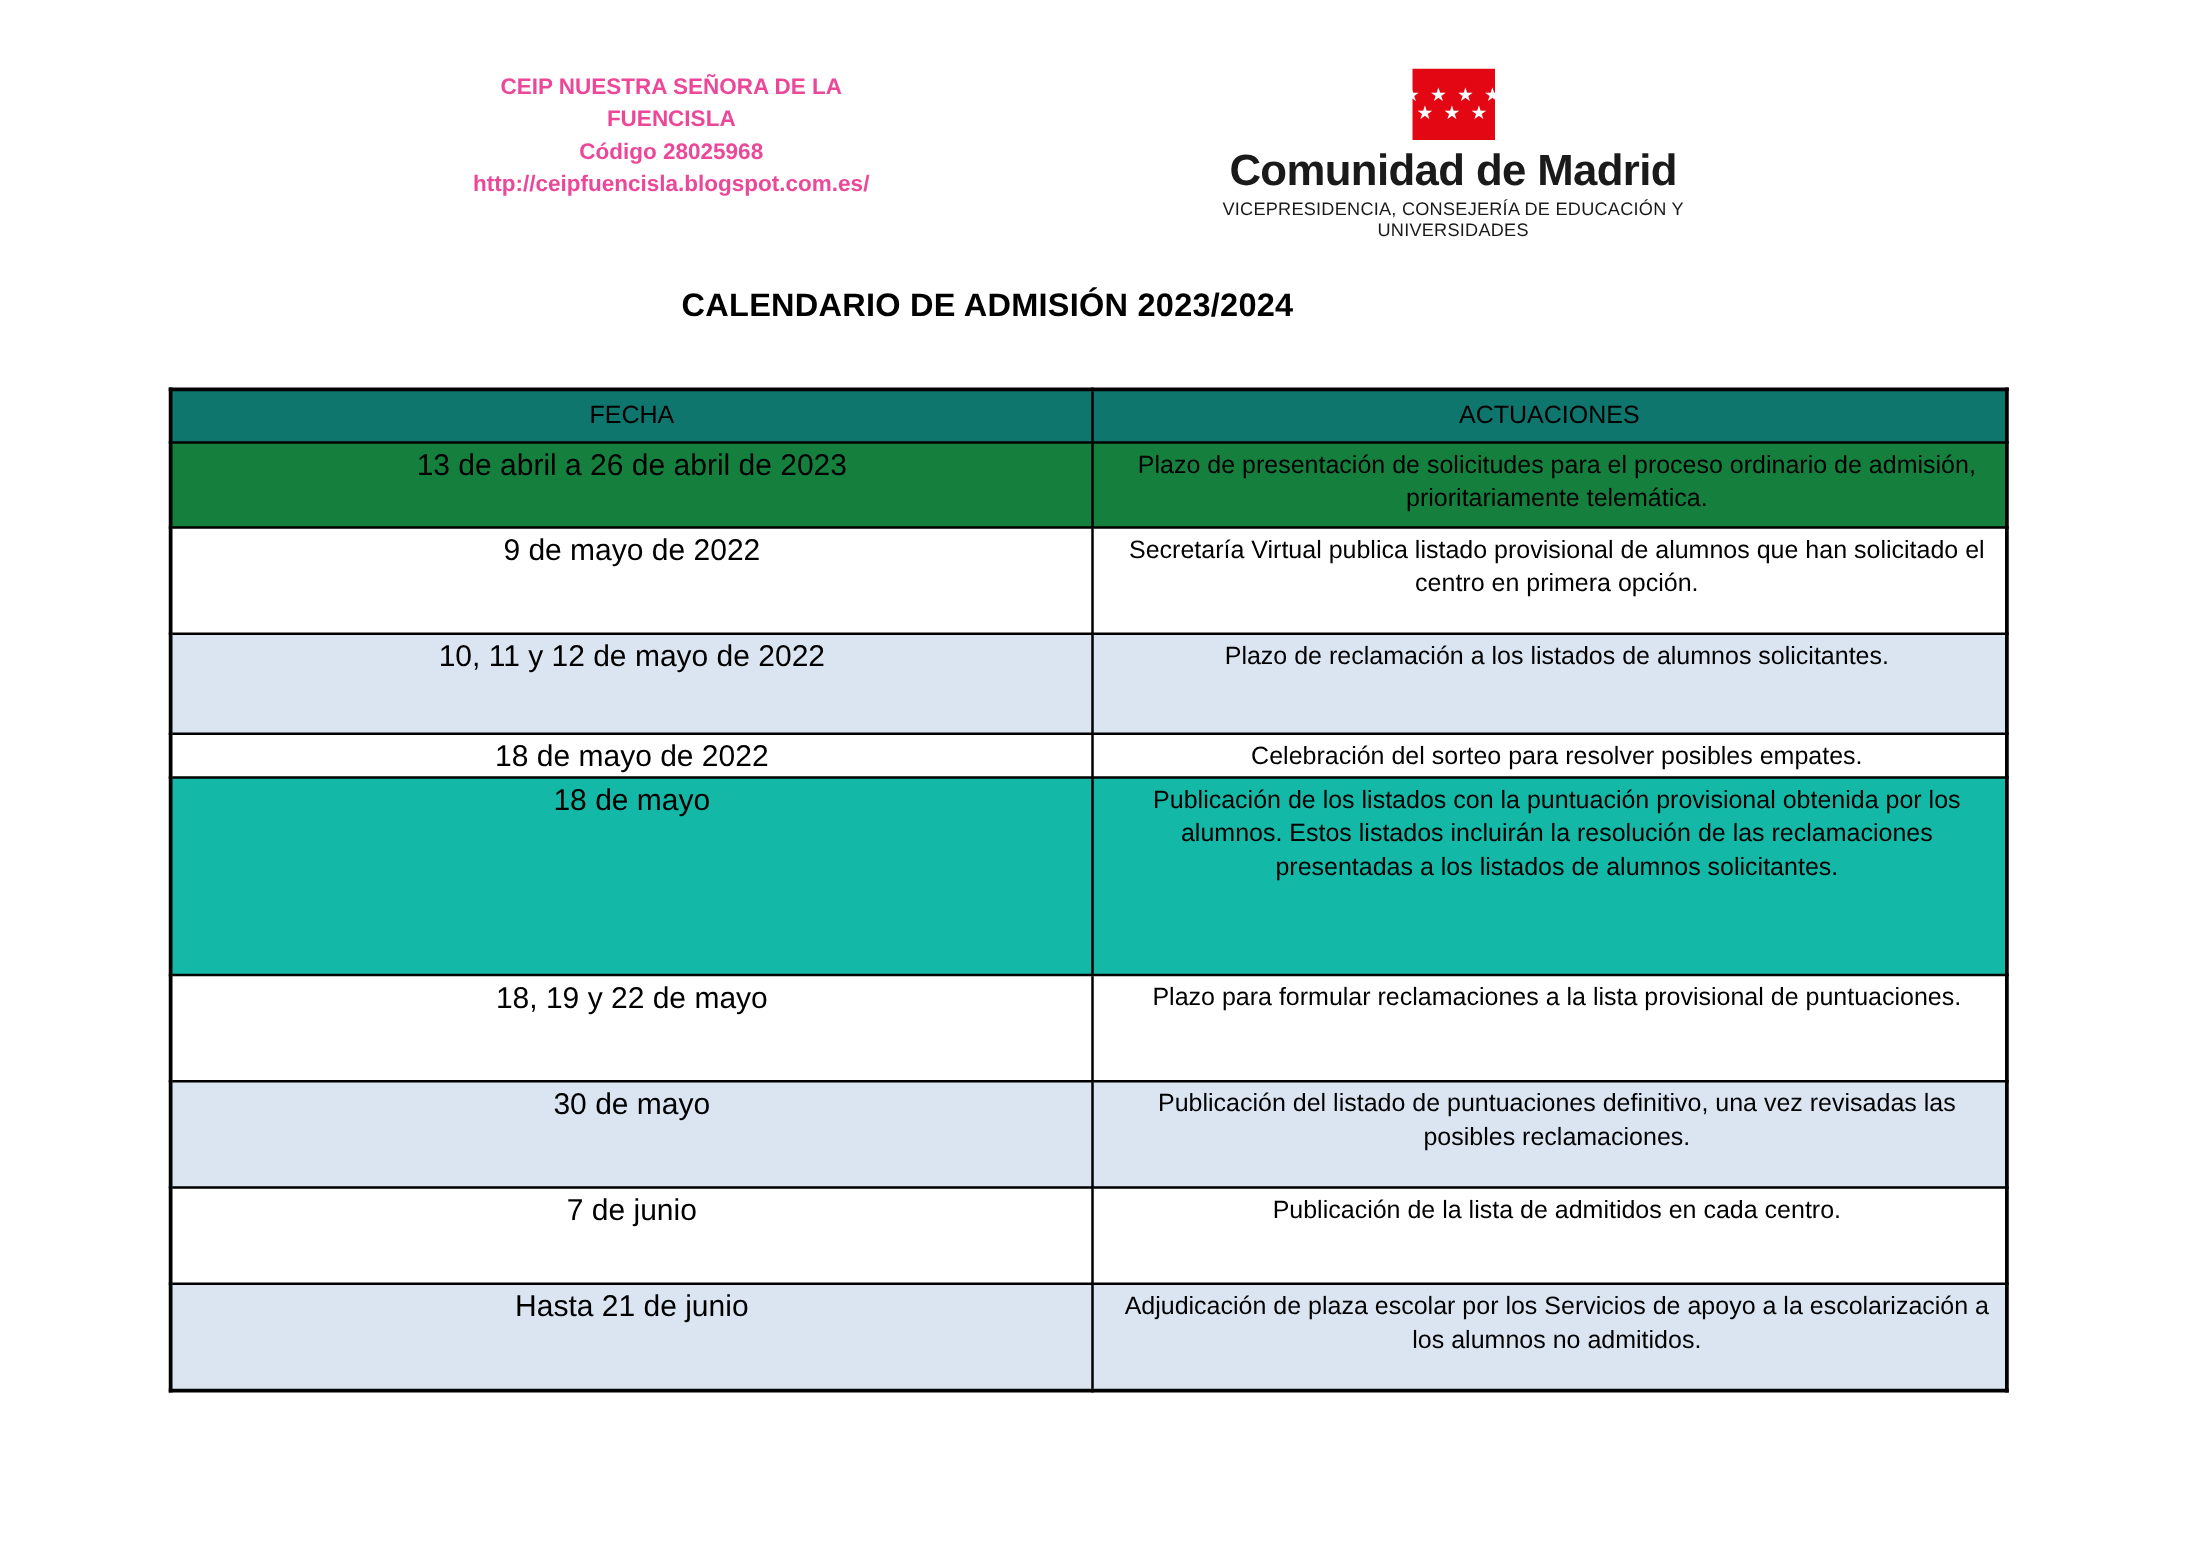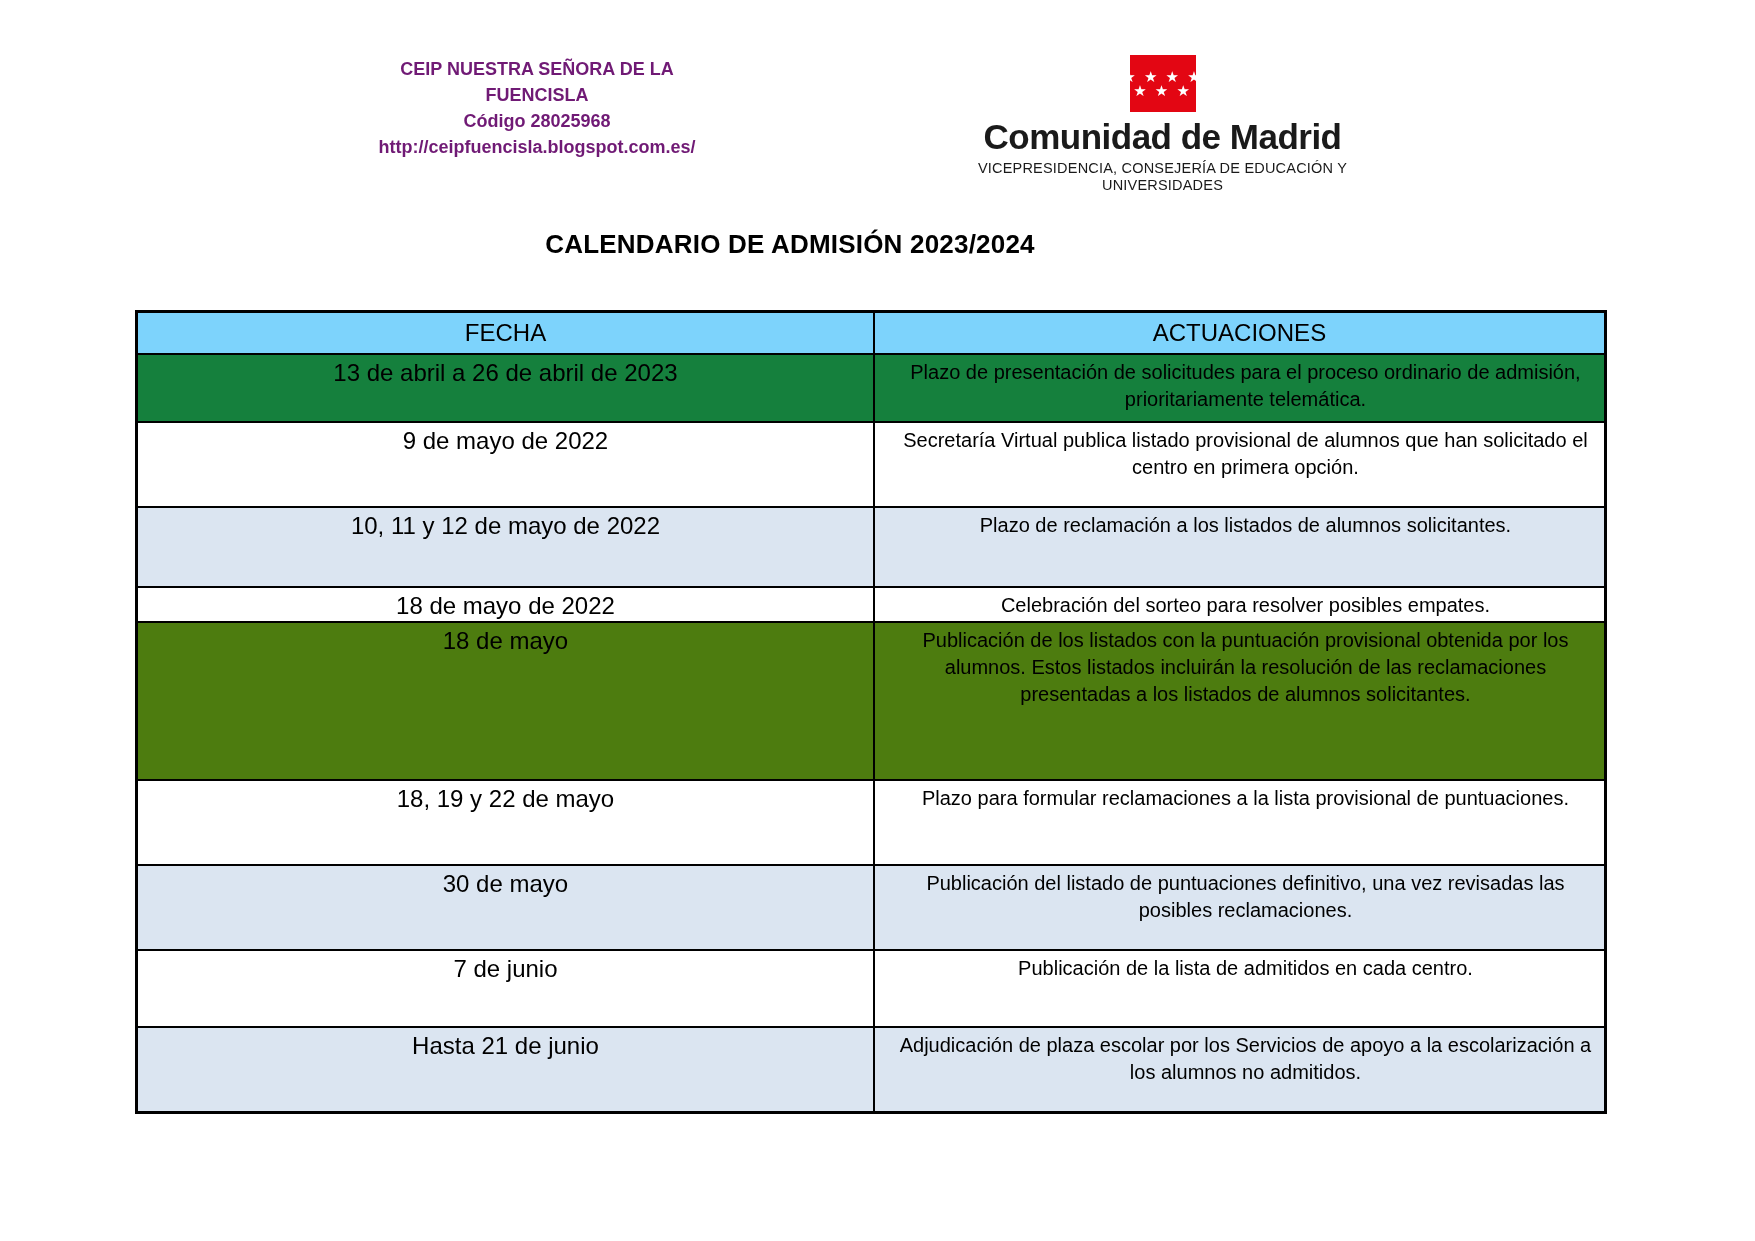--- a/index.html
+++ b/index.html
@@ -9,21 +9,21 @@
     position:relative;
     font-family:"Liberation Sans", sans-serif;
     color:#000;
     overflow:hidden;
   }
 
   
   .school-block {
     position:absolute; left:352px; top:56px; width:370px;
     text-align:center; font-weight:700; font-size:18px; line-height:26px;
-    color:#701a75;
+    color:#ec4899;
   }
   .brand-block {
     position:absolute; left:930px; top:55px; width:465px;
     text-align:center; color:#1a1a1a;
   }
   .flag {
     width:66px; height:57px; margin:0 auto;
     display:flex; flex-direction:column; align-items:center; justify-content:center;
   }
   .flag .star-row { color:#fff; font-size:15px; line-height:14px; letter-spacing:2px; white-space:nowrap; }
@@ -45,22 +45,22 @@
     border:3px solid #000;
   }
   table.calendar th, table.calendar td {
     border:2.5px solid #000;
     vertical-align:top;
     text-align:center;
   }
   table.calendar col.c1 { width:50.2%; }
   table.calendar col.c2 { width:49.8%; }
   table.calendar th {
-    height:42px; font-size:24px; font-weight:400;
-    vertical-align:middle; background:#7dd3fc;
+    height:42px; font-size:20px; font-weight:400;
+    vertical-align:middle; background:#0f766e;
   }
   td.fecha-cell { font-size:24px; padding:3px 10px 0 10px; line-height:30px; }
   td.act-cell   { font-size:20px; padding:4px 2px 0 14px; line-height:27px; }
 
   tbody tr:nth-child(1)  { height:68px;  }
   tbody tr:nth-child(2)  { height:85px;  }
   tbody tr:nth-child(3)  { height:80px;margin-top:24px;  }
   tbody tr:nth-child(4)  { height:33px;  }
   tbody tr:nth-child(5)  { height:158px; }
   tbody tr:nth-child(6)  { height:85px;  }
@@ -113,21 +113,21 @@
         <td class="act-cell">Secretaría Virtual publica listado provisional de alumnos que han solicitado el centro en primera opción.</td>
       </tr>
       <tr style="background: rgb(219, 229, 241);">
         <td class="fecha-cell">10, 11 y 12 de mayo de 2022</td>
         <td class="act-cell">Plazo de reclamación a los listados de alumnos solicitantes.</td>
       </tr>
       <tr>
         <td class="fecha-cell">18 de mayo de 2022</td>
         <td class="act-cell">Celebración del sorteo para resolver posibles empates.</td>
       </tr>
-      <tr style="background: #4d7c0f;">
+      <tr style="background: #14b8a6;">
         <td class="fecha-cell">18 de mayo</td>
         <td class="act-cell">Publicación de los listados con la puntuación provisional obtenida por los alumnos. Estos listados incluirán la resolución de las reclamaciones presentadas a los listados de alumnos solicitantes.</td>
       </tr>
       <tr>
         <td class="fecha-cell">18, 19 y 22 de mayo</td>
         <td class="act-cell">Plazo para formular reclamaciones a la lista provisional de puntuaciones.</td>
       </tr>
       <tr style="background: rgb(219, 229, 241);">
         <td class="fecha-cell">30 de mayo</td>
         <td class="act-cell">Publicación del listado de puntuaciones definitivo, una vez revisadas las posibles reclamaciones.</td>

